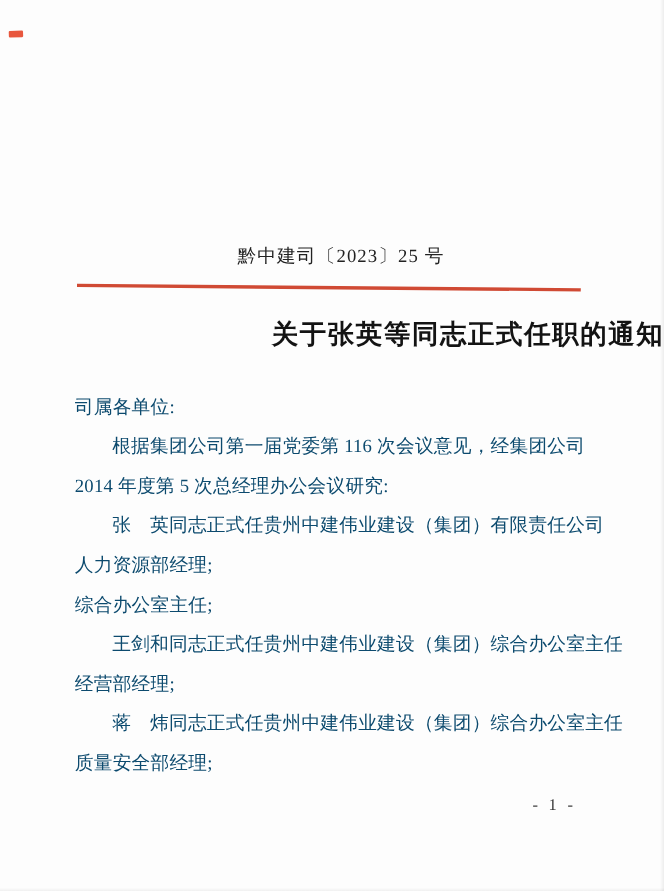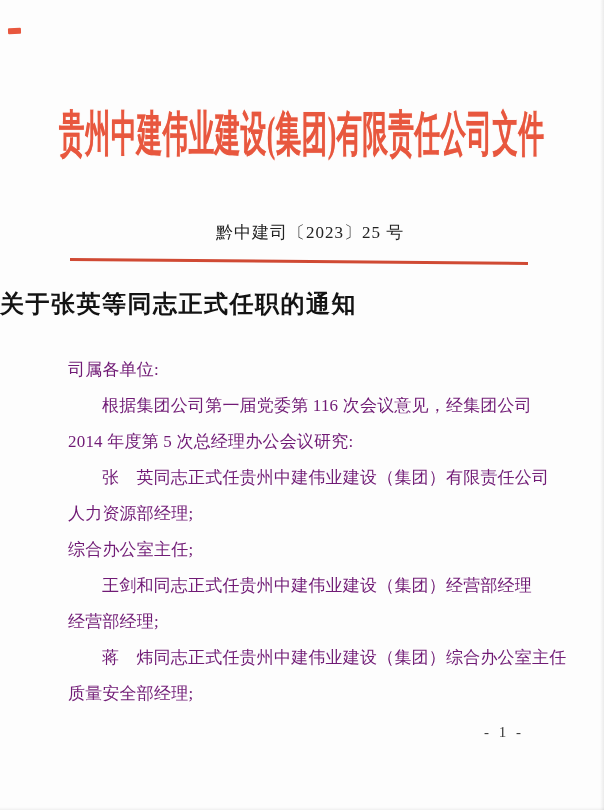--- a/index.html
+++ b/index.html
@@ -55,68 +55,65 @@
     padding-left:16px;
   }
   .red-rule{
     position:absolute;top:258px;left:70px;width:458px;height:3px;
     background:var(--rule,#d04a34);
     transform:rotate(0.5deg);
     transform-origin:left center;
   }
   .doc-title{
     position:absolute;top:288px;left:0;right:0;margin:0;
-    text-align:left;
+    text-align:right;
     font-size:24px;
     font-weight:bold;
     letter-spacing:1.5px;
     color:#131313;
   }
   .body{
     position:absolute;top:352px;left:68px;width:478px;
     font-size:17px;
     line-height:36px;
-    color:#701a75;
+    color:#0c4a6e;
     letter-spacing:0.2px;
   }
   .line{white-space:nowrap;}
   .line.indent{text-indent:34px;}
   .page-number{
     position:absolute;top:724px;left:484px;
     font-size:15px;
     letter-spacing:3px;
     color:#3a3a3a;
     white-space:nowrap;
   }
 </style>
 </head>
 <body>
 
 <div class="page">
 
   <div class="scan-mark"></div>
 
-  <div class="org-title-wrap">
-    <span class="org-title">贵州中建伟业建设(集团)有限责任公司文件</span>
-  </div>
 
   <div class="doc-number">黔中建司〔2023〕25 号</div>
 
   <div class="red-rule"></div>
 
   <h1 class="doc-title">关于张英等同志正式任职的通知</h1>
 
   <div class="body">
     <div class="line">司属各单位:</div>
     <div class="line indent">根据集团公司第一届党委第 116 次会议意见，经集团公司</div>
     <div class="line">2014 年度第 5 次总经理办公会议研究:</div>
     <div class="line indent">张　英同志正式任贵州中建伟业建设（集团）有限责任公司</div>
     <div class="line">人力资源部经理;</div>
     <div class="line">综合办公室主任;</div>
-    <div class="line indent">王剑和同志正式任贵州中建伟业建设（集团）经营部经理</div>
+    <div class="line indent">王剑和同志正式任贵州中建伟业建设（集团）综合办公室主任</div>
     <div class="line">经营部经理;</div>
     <div class="line indent">蒋　炜同志正式任贵州中建伟业建设（集团）综合办公室主任</div>
     <div class="line">质量安全部经理;</div>
   </div>
 
   <div class="page-number">- 1 -</div>
 
   <div class="scan-edge-right"></div>
   <div class="scan-edge-bottom"></div>
 </div>

